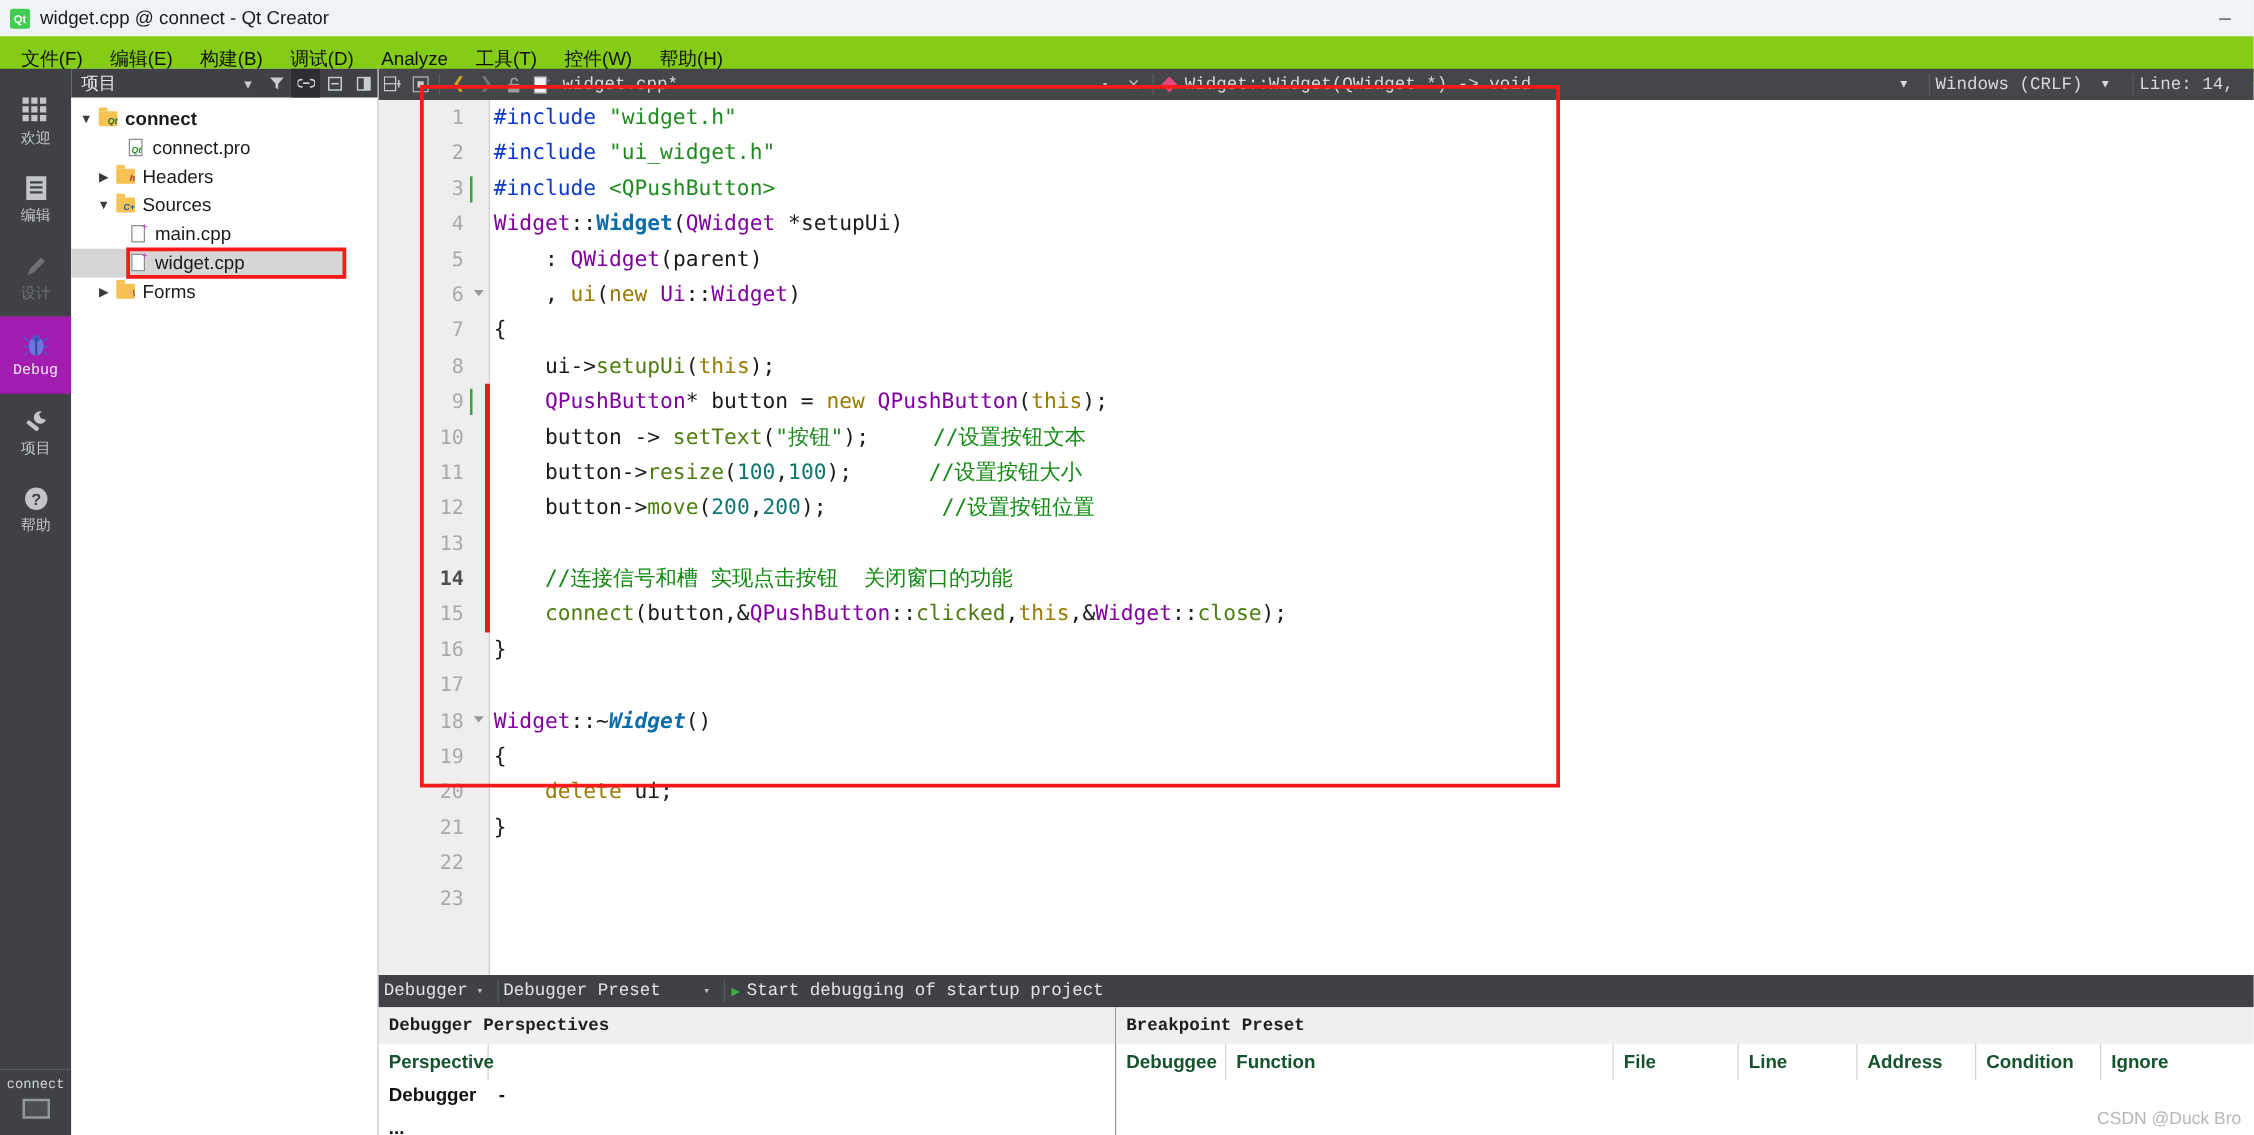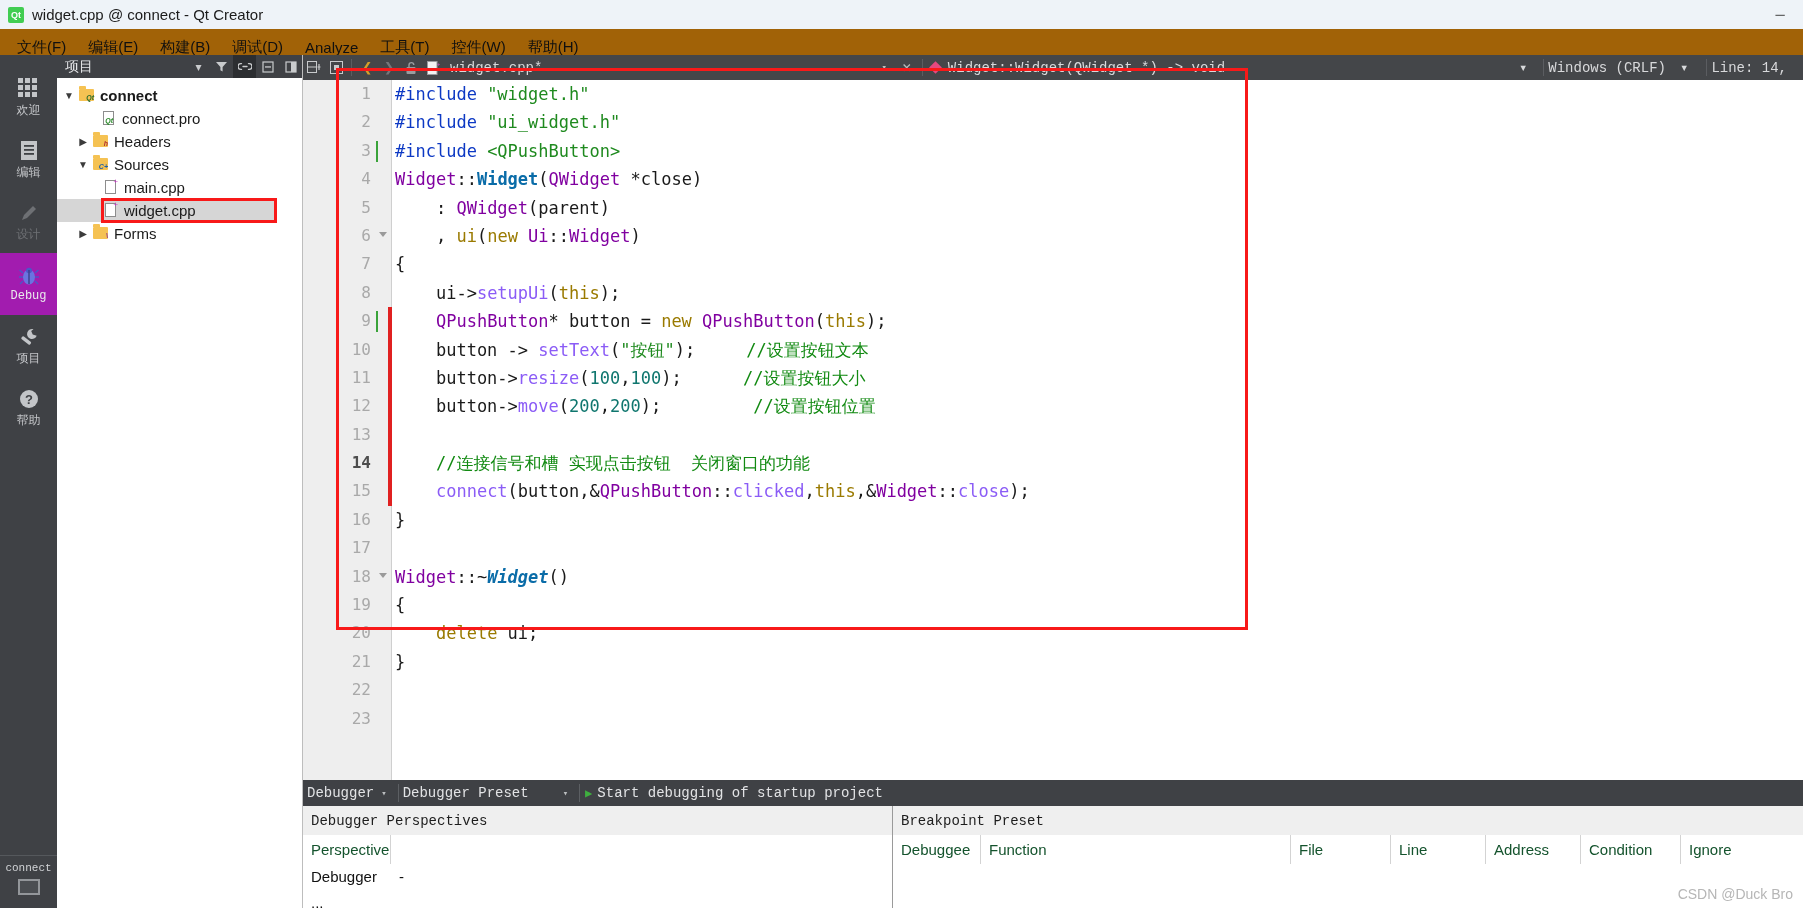--- a/index.html
+++ b/index.html
@@ -25,21 +25,21 @@
     font-family:"Liberation Sans", sans-serif; font-weight:bold;
   }
   .title-text{ font-size:15px; color:#1b1b1b; }
   .win-buttons{ position:absolute; right:0; top:0; height:29px; display:flex; }
   .win-btn{ width:46px; height:29px; display:flex; align-items:center; justify-content:center;
             font-size:13px; color:#333; }
 
   
   .menubar{
     position:absolute; left:0; top:29px; width:1803px; height:36px;
-    background:#a16207; display:flex; align-items:center; padding-left:6px;
+    background:#84cc16; display:flex; align-items:center; padding-left:6px;
   }
   .menu-item{ font-size:15px; color:#101010; padding:2px 11px; }
 
   
   .modebar{
     position:absolute; left:0; top:55px; width:57px; height:853px;
     background:#3f4145;
   }
   .mode{
     width:57px; height:62px; display:flex; flex-direction:column;
@@ -139,21 +139,21 @@
   .gnum .fold-tri{ position:absolute; right:4px; top:10px; width:0;height:0;
     border-left:4px solid transparent;border-right:4px solid transparent;border-top:5px solid #9a9a9a;}
   .gnum .caret{ position:absolute; right:13px; top:4px; width:2px; height:21px; background:#3aa33a;}
   .code-line{ padding-left:2px; }
 
   
   .t-pp{ color:#0d39c4; }            
   .t-str{ color:#1f8a1f; }           
   .t-inc{ color:#1f8a1f; }
   .t-type{ color:#8000a0; }          
-  .t-fn{ color:#8b5cf6; }            
+  .t-fn{ color:#4d7c0f; }            
   .t-fnb{ color:#0a6ca8; font-weight:bold; }
   .t-kw{ color:#9a7a00; }            
   .t-num{ color:#0f766e; }           
   .t-cmt{ color:#128a12; }           
   .t-pl{ color:#1a1a1a; }            
   .t-dtor{ color:#0a6ca8; font-weight:bold; font-style:italic; }
   .t-punc{ color:#1a1a1a; }
 
   .red-outline{
     position:absolute; left:336px; top:68px; width:912px; height:562px;
@@ -168,21 +168,21 @@
     position:absolute; left:303px; top:780px; width:1500px; height:26px;
     background:#3f4145; display:flex; align-items:center; color:#e2e3e5;
     font-family:"Liberation Mono", monospace; font-size:14px;
   }
   .dbgbar .seg{ display:flex; align-items:center; padding:0 4px; height:26px;}
   .dbgbar .arr{ font-size:9px; color:#bcbec0; padding:0 7px; }
   .dbgbar .vsep{ width:1px;height:18px;background:#5c5f63; }
   .playic{ color:#3fae3f; font-size:12px; padding:0 5px; }
 
   .dbgpanel{ position:absolute; left:303px; top:806px; width:1500px; height:102px; display:flex;
-             background:#ffffff; }
+             background:#ffffff;font-weight:bold; }
   .dbg-left{ width:590px; border-right:1px solid #9a9a9a; }
   .dbg-right{ flex:1; }
   .dbg-title{ height:29px; background:#efefef; display:flex; align-items:center;
     padding-left:8px; font-family:"Liberation Mono", monospace; font-size:14px; color:#1d1d1d; }
   .dbg-head{ height:29px; display:flex; align-items:center; font-size:15px; color:#14532d; }
   .dbg-head .col{ padding-left:8px; height:29px; line-height:29px; border-right:1px solid #d3d3d3; }
   .dbg-row{ height:26px; display:flex; align-items:center; font-size:15px; color:#111; }
   .dbg-row .col{ padding-left:8px; height:26px; line-height:26px; }
 
   .watermark{
@@ -438,21 +438,21 @@
         <div class="gnum">19</div>
         <div class="gnum">20</div>
         <div class="gnum">21</div>
         <div class="gnum">22</div>
         <div class="gnum">23</div>
       </div>
     <div class="codearea" id="codearea">
         <div class="ln code-line"><span class="t-pp">#include </span><span class="t-str">"widget.h"</span></div>
         <div class="ln code-line"><span class="t-pp">#include </span><span class="t-str">"ui_widget.h"</span></div>
         <div class="ln code-line"><span class="t-pp">#include </span><span class="t-inc">&lt;QPushButton&gt;</span></div>
-        <div class="ln code-line"><span class="t-type">Widget</span><span class="t-punc">::</span><span class="t-fnb">Widget</span><span class="t-punc">(</span><span class="t-type">QWidget</span><span class="t-pl"> *close)</span></div>
+        <div class="ln code-line"><span class="t-type">Widget</span><span class="t-punc">::</span><span class="t-fnb">Widget</span><span class="t-punc">(</span><span class="t-type">QWidget</span><span class="t-pl"> *setupUi)</span></div>
         <div class="ln code-line"><span class="t-pl">    : </span><span class="t-type">QWidget</span><span class="t-pl">(parent)</span></div>
         <div class="ln code-line"><span class="t-pl">    , </span><span class="t-kw">ui</span><span class="t-punc">(</span><span class="t-kw">new </span><span class="t-type">Ui</span><span class="t-punc">::</span><span class="t-type">Widget</span><span class="t-punc">)</span></div>
         <div class="ln code-line"><span class="t-pl">{</span></div>
         <div class="ln code-line"><span class="t-pl">    ui-&gt;</span><span class="t-fn">setupUi</span><span class="t-punc">(</span><span class="t-kw">this</span><span class="t-punc">);</span></div>
         <div class="ln code-line"><span class="t-pl">    </span><span class="t-type">QPushButton</span><span class="t-pl">* button = </span><span class="t-kw">new </span><span class="t-type">QPushButton</span><span class="t-punc">(</span><span class="t-kw">this</span><span class="t-punc">);</span></div>
         <div class="ln code-line"><span class="t-pl">    button -&gt; </span><span class="t-fn">setText</span><span class="t-punc">(</span><span class="t-str">"按钮"</span><span class="t-punc">);</span><span class="t-pl">     </span><span class="t-cmt">//设置按钮文本</span></div>
         <div class="ln code-line"><span class="t-pl">    button-&gt;</span><span class="t-fn">resize</span><span class="t-punc">(</span><span class="t-num">100</span><span class="t-punc">,</span><span class="t-num">100</span><span class="t-punc">);</span><span class="t-pl">      </span><span class="t-cmt">//设置按钮大小</span></div>
         <div class="ln code-line"><span class="t-pl">    button-&gt;</span><span class="t-fn">move</span><span class="t-punc">(</span><span class="t-num">200</span><span class="t-punc">,</span><span class="t-num">200</span><span class="t-punc">);</span><span class="t-pl">         </span><span class="t-cmt">//设置按钮位置</span></div>
         <div class="ln code-line">&nbsp;</div>
         <div class="ln code-line"><span class="t-cmt">    //连接信号和槽 实现点击按钮  关闭窗口的功能</span></div>

